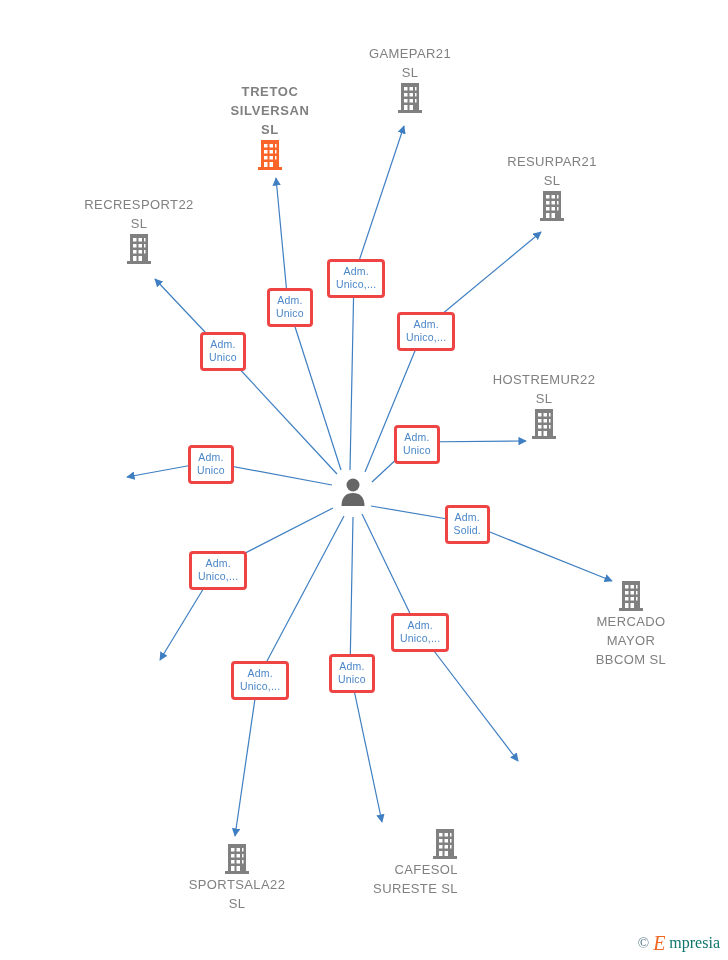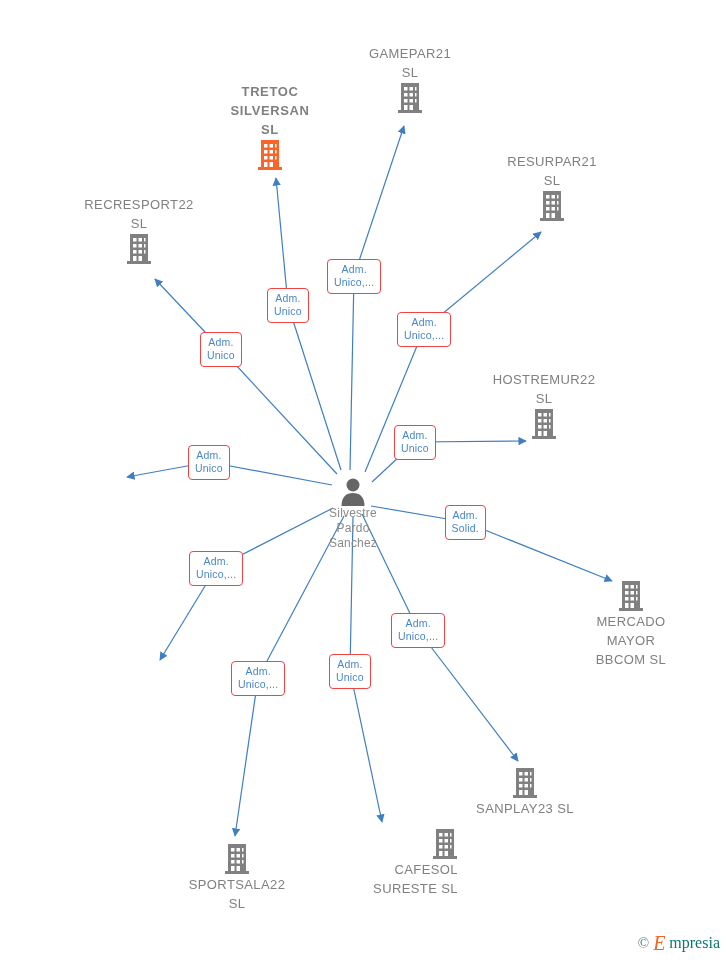--- a/index.html
+++ b/index.html
@@ -49,21 +49,21 @@
     font-weight: bold;
     letter-spacing: 0.6px;
   }
   .icon-wrap {
     display: block;
     line-height: 0;
   }
   .edge-label {
     position: absolute;
     box-sizing: border-box;
-    border: 1px solid #ef4444;
+    border: 3px solid #ef4444;
     border-radius: 4px;
     background: #ffffff;
     color: #4a86c7;
     font-size: 10.5px;
     line-height: 13px;
     text-align: center;
     padding: 3px 6px 4px 6px;
     white-space: pre-line;
     z-index: 4;
     letter-spacing: 0.2px;
@@ -246,23 +246,20 @@
   </div>
 
 
   <div class="node central" style="left:353px; top:476px;">
     <span class="icon-wrap">
       <svg width="30" height="30" viewBox="0 0 30 30" xmlns="http://www.w3.org/2000/svg">
         <circle cx="15" cy="9" r="6.5" fill="#666666"></circle>
         <path d="M 3.5 30 C 3.5 20.5 8.5 17 15 17 C 21.5 17 26.5 20.5 26.5 30 Z" fill="#666666"></path>
       </svg>
     </span>
-    <div class="node-label">Silvestre
-Pardo
-Sanchez</div>
   </div>
 
   <div class="node" style="left:631px; top:580px;text-align:center;">
     <span class="icon-wrap">
       <svg width="26" height="32" viewBox="0 0 26 32" xmlns="http://www.w3.org/2000/svg">
         <rect x="4" y="1" width="18" height="27" fill="#808080"></rect>
         <rect x="1" y="28" width="24" height="3" fill="#808080"></rect>
         <rect x="7" y="5" width="3.5" height="3.5" fill="#ffffff"></rect>
         <rect x="12.5" y="5" width="3.5" height="3.5" fill="#ffffff"></rect>
         <rect x="18" y="5" width="1.5" height="3.5" fill="#ffffff"></rect>
@@ -275,40 +272,20 @@
         <rect x="7" y="23" width="3.5" height="5" fill="#ffffff"></rect>
         <rect x="12.5" y="23" width="3.5" height="5" fill="#ffffff"></rect>
       </svg>
     </span>
     <div class="node-label">MERCADO
 MAYOR
 BBCOM  SL</div>
   </div>
 
 
-  <div class="node" style="left:525px; top:767px;">
-    <span class="icon-wrap">
-      <svg width="26" height="32" viewBox="0 0 26 32" xmlns="http://www.w3.org/2000/svg">
-        <rect x="4" y="1" width="18" height="27" fill="#808080"></rect>
-        <rect x="1" y="28" width="24" height="3" fill="#808080"></rect>
-        <rect x="7" y="5" width="3.5" height="3.5" fill="#ffffff"></rect>
-        <rect x="12.5" y="5" width="3.5" height="3.5" fill="#ffffff"></rect>
-        <rect x="18" y="5" width="1.5" height="3.5" fill="#ffffff"></rect>
-        <rect x="7" y="11" width="3.5" height="3.5" fill="#ffffff"></rect>
-        <rect x="12.5" y="11" width="3.5" height="3.5" fill="#ffffff"></rect>
-        <rect x="18" y="11" width="1.5" height="3.5" fill="#ffffff"></rect>
-        <rect x="7" y="17" width="3.5" height="3.5" fill="#ffffff"></rect>
-        <rect x="12.5" y="17" width="3.5" height="3.5" fill="#ffffff"></rect>
-        <rect x="18" y="17" width="1.5" height="3.5" fill="#ffffff"></rect>
-        <rect x="7" y="23" width="3.5" height="5" fill="#ffffff"></rect>
-        <rect x="12.5" y="23" width="3.5" height="5" fill="#ffffff"></rect>
-      </svg>
-    </span>
-    <div class="node-label">SANPLAY23  SL</div>
-  </div>
 
   <div class="node" style="left:237px; top:843px;">
     <span class="icon-wrap">
       <svg width="26" height="32" viewBox="0 0 26 32" xmlns="http://www.w3.org/2000/svg">
         <rect x="4" y="1" width="18" height="27" fill="#808080"></rect>
         <rect x="1" y="28" width="24" height="3" fill="#808080"></rect>
         <rect x="7" y="5" width="3.5" height="3.5" fill="#ffffff"></rect>
         <rect x="12.5" y="5" width="3.5" height="3.5" fill="#ffffff"></rect>
         <rect x="18" y="5" width="1.5" height="3.5" fill="#ffffff"></rect>
         <rect x="7" y="11" width="3.5" height="3.5" fill="#ffffff"></rect>

